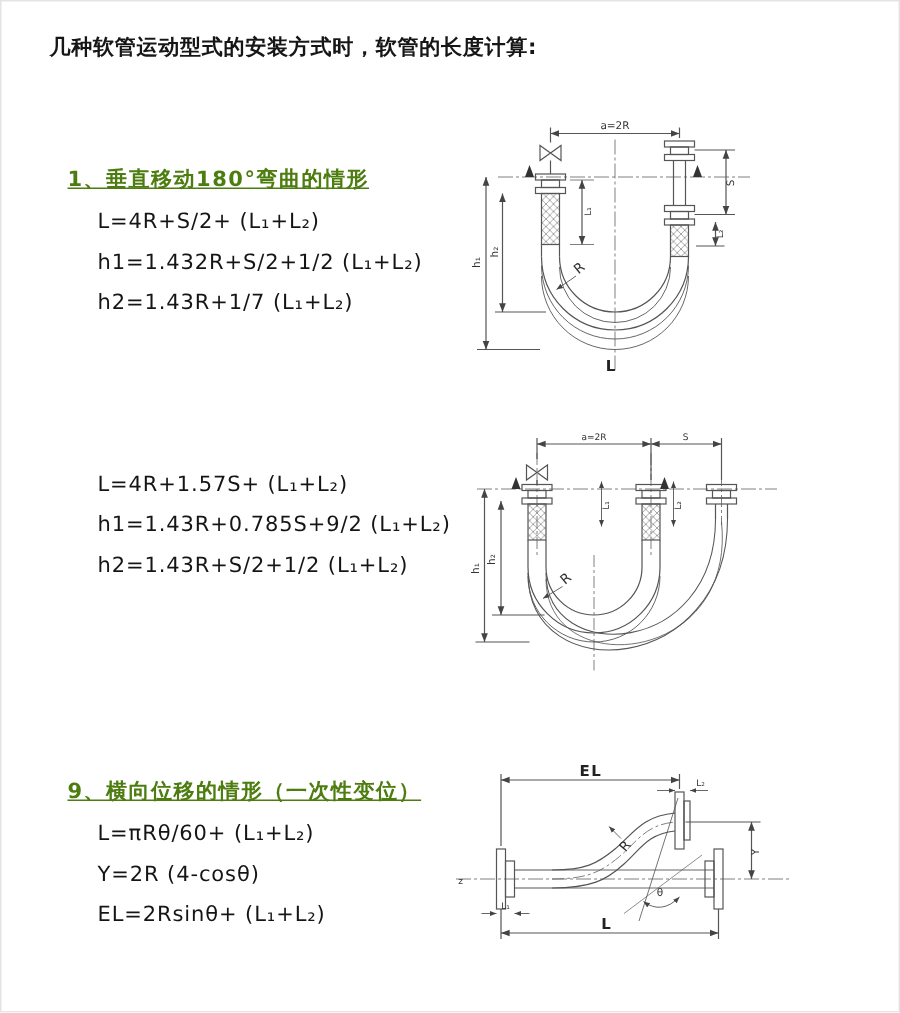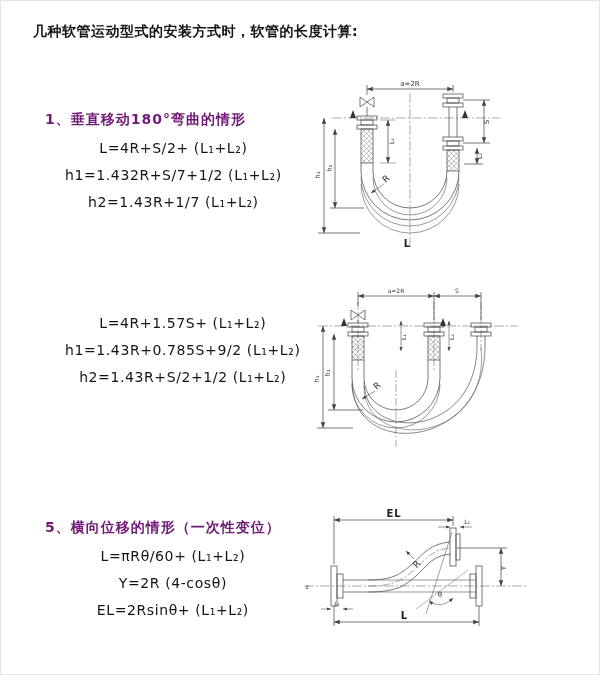--- a/index.html
+++ b/index.html
@@ -6,53 +6,53 @@
   .page{
     position:relative;width:598px;height:673px;background:#ffffff;
     border:1px solid #e4e4e4;overflow:hidden;
     font-family:"DejaVu Sans","Liberation Sans",sans-serif;color:#1c1c1c;
   }
   .title{
     position:absolute;left:32px;top:22px;font-size:14px;font-weight:bold;
     letter-spacing:0.5px;color:#161616;text-align:right;
   }
   .sec{position:absolute;left:44px;}
-  .sec .heading{font-size:14px;font-weight:bold;letter-spacing:1px;color:#701a75;}
+  .sec .heading{font-size:14px;font-weight:bold;letter-spacing:1px;color:#4d7c0f;text-decoration:underline;}
   .sec .formula{
-    font-size:14px;margin-left:20px;margin-top:11px;letter-spacing:0.6px;color:#151515;text-align:center;
+    font-size:14px;margin-left:20px;margin-top:11px;letter-spacing:0.6px;color:#151515;
   }
   svg{position:absolute;}
   svg text{fill:#333;font-family:"DejaVu Sans","Liberation Sans",sans-serif;}
   .dimtxt{font-size:7px;}
   .dimtxt-sm{font-size:6px;}
   .biglbl{font-size:10px;font-weight:bold;fill:#222;}
   .rlbl{font-size:9px;}
 </style>
 </head>
 <body>
 
 <div class="page">
 
   <div class="title">几种软管运动型式的安装方式时，软管的长度计算:</div>
 
   <section class="sec" style="top:110px">
     <div class="heading">1、垂直移动180°弯曲的情形</div>
     <div class="formula">L=4R+S/2+ (L₁+L₂)</div>
-    <div class="formula">h1=1.432R+S/7+1/2 (L₁+L₂)</div>
+    <div class="formula">h1=1.432R+S/2+1/2 (L₁+L₂)</div>
     <div class="formula">h2=1.43R+1/7 (L₁+L₂)</div>
   </section>
 
   <section class="sec" style="top:303px">
     <div class="formula">L=4R+1.57S+ (L₁+L₂)</div>
     <div class="formula">h1=1.43R+0.785S+9/2 (L₁+L₂)</div>
     <div class="formula">h2=1.43R+S/2+1/2 (L₁+L₂)</div>
   </section>
 
   <section class="sec" style="top:518px">
-    <div class="heading">5、横向位移的情形（一次性变位）</div>
+    <div class="heading">9、横向位移的情形（一次性变位）</div>
     <div class="formula">L=πRθ/60+ (L₁+L₂)</div>
     <div class="formula">Y=2R (4-cosθ)</div>
     <div class="formula">EL=2Rsinθ+ (L₁+L₂)</div>
   </section>
 
   <svg width="265" height="185" viewBox="0 0 265 185" style="left:303px;top:70px">
     <defs>
       <pattern id="braid1" width="5" height="5" patternUnits="userSpaceOnUse">
         <path d="M0,5 L5,0 M0,0 L5,5" stroke="#888" stroke-width="0.5"></path>
       </pattern>

